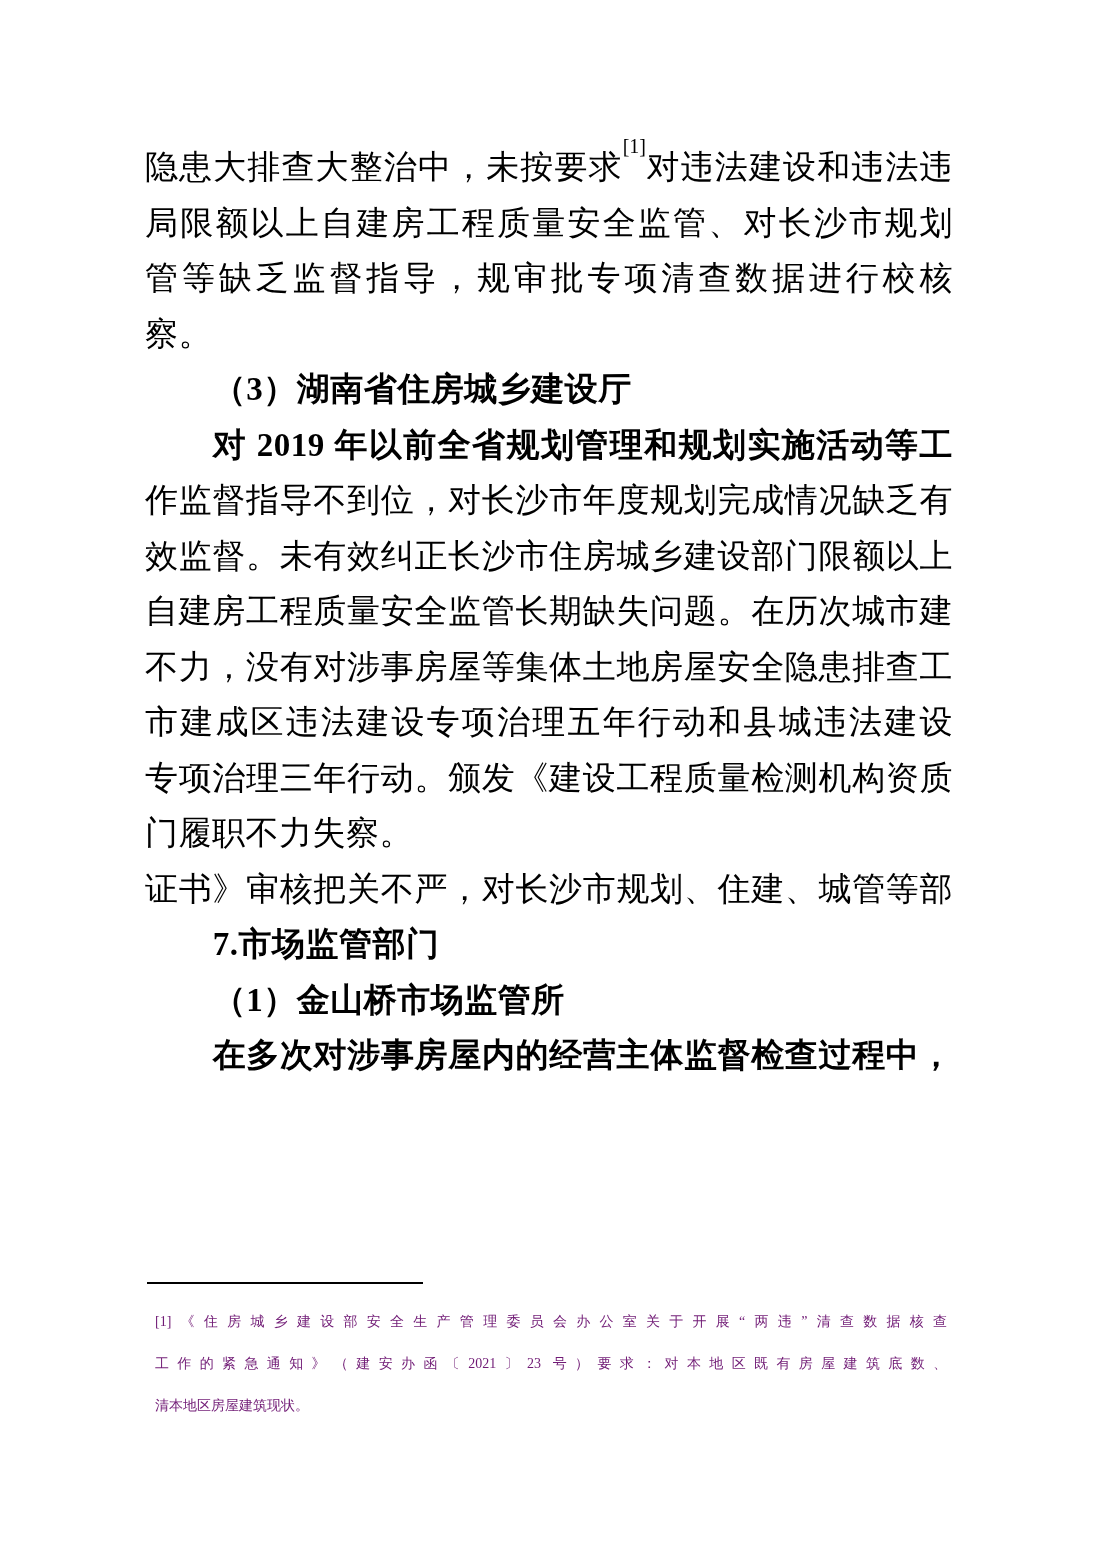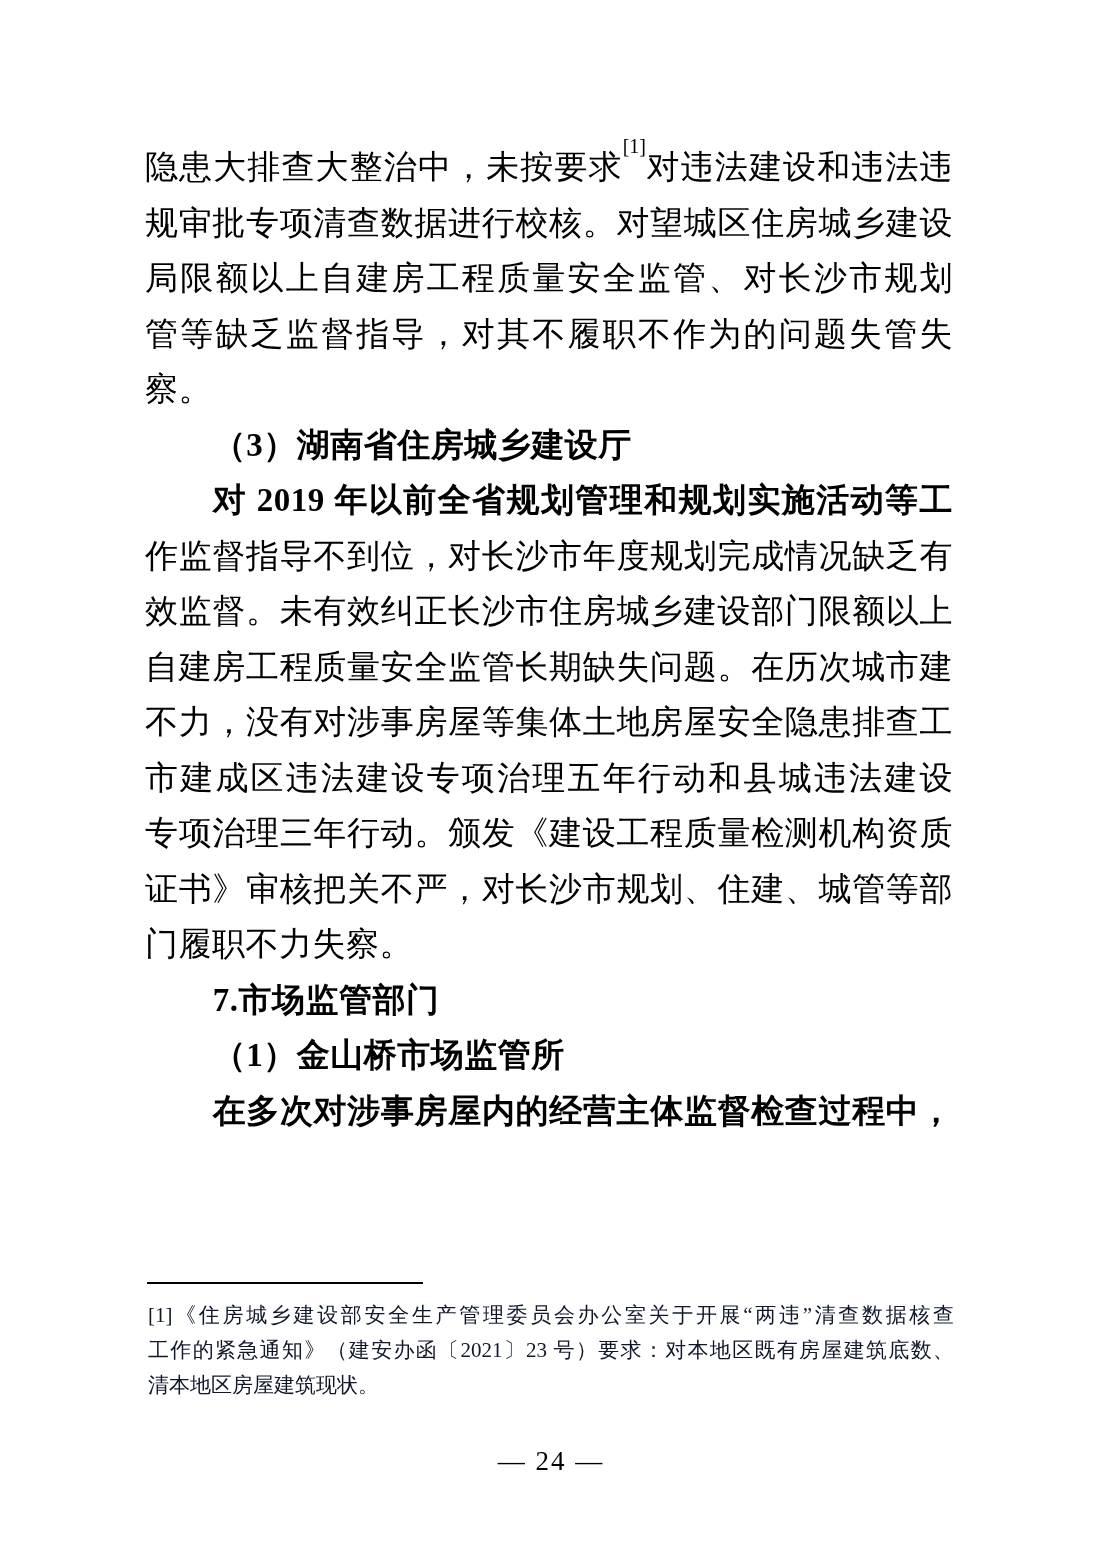--- a/index.html
+++ b/index.html
@@ -55,25 +55,25 @@
     height: 0;
     border-top: 2px solid #000000;
   }
   .footnote {
     position: absolute;
     left: 145px;
     top: 1296px;
     width: 812px;
   }
   .fn-line {
-    margin: 3px;
+    margin: 10px;
     padding: 0;
-    font-size: 21px;
+    font-size: 14px;
     line-height: 32px;
-    color: #0f172a;
+    color: #701a75;
     white-space: pre-wrap;
     text-align: left;
   }
   .fn-line.justify {
     text-align: justify;
     text-align-last: justify;
     text-justify: inter-character;
   }
   .page-number {
     position: absolute;
@@ -86,42 +86,40 @@
     letter-spacing: 2px;
   }
 </style>
 </head>
 <body>
 
 <div class="page">
 
   <div class="body-text">
     <p class="line justify"><span>隐患大排查大整治中，未按要求</span><sup class="fn-ref">[1]</sup><span>对违法建设和违法违</span></p>
-    <p class="line justify">规审批专项清查数据进行校核。对望城区住房城乡建设</p>
     <p class="line justify">局限额以上自建房工程质量安全监管、对长沙市规划</p>
-    <p class="line justify">管等缺乏监督指导，对其不履职不作为的问题失管失</p>
+    <p class="line justify">管等缺乏监督指导，规审批专项清查数据进行校核</p>
     <p class="line">察。</p>
     <p class="line indent">（3）湖南省住房城乡建设厅</p>
     <p class="line indent justify">对 2019 年以前全省规划管理和规划实施活动等工</p>
     <p class="line justify">作监督指导不到位，对长沙市年度规划完成情况缺乏有</p>
     <p class="line justify">效监督。未有效纠正长沙市住房城乡建设部门限额以上</p>
     <p class="line justify">自建房工程质量安全监管长期缺失问题。在历次城市建</p>
     <p class="line justify">不力，没有对涉事房屋等集体土地房屋安全隐患排查工</p>
     <p class="line justify">市建成区违法建设专项治理五年行动和县城违法建设</p>
     <p class="line justify">专项治理三年行动。颁发《建设工程质量检测机构资质</p>
+    <p class="line">门履职不力失察。</p>
     <p class="line justify">证书》审核把关不严，对长沙市规划、住建、城管等部</p>
-    <p class="line">门履职不力失察。</p>
     <p class="line indent">7.市场监管部门</p>
     <p class="line indent">（1）金山桥市场监管所</p>
     <p class="line indent justify">在多次对涉事房屋内的经营主体监督检查过程中，</p>
   </div>
 
   <div class="footnote-sep"></div>
 
   <div class="footnote">
     <p class="fn-line justify">[1]《住房城乡建设部安全生产管理委员会办公室关于开展“两违”清查数据核查</p>
     <p class="fn-line justify">工作的紧急通知》（建安办函〔2021〕23 号）要求：对本地区既有房屋建筑底数、</p>
     <p class="fn-line">清本地区房屋建筑现状。</p>
   </div>
 
-  <div class="page-number">— 24 —</div>
 
 </div>
 
 </body></html>

